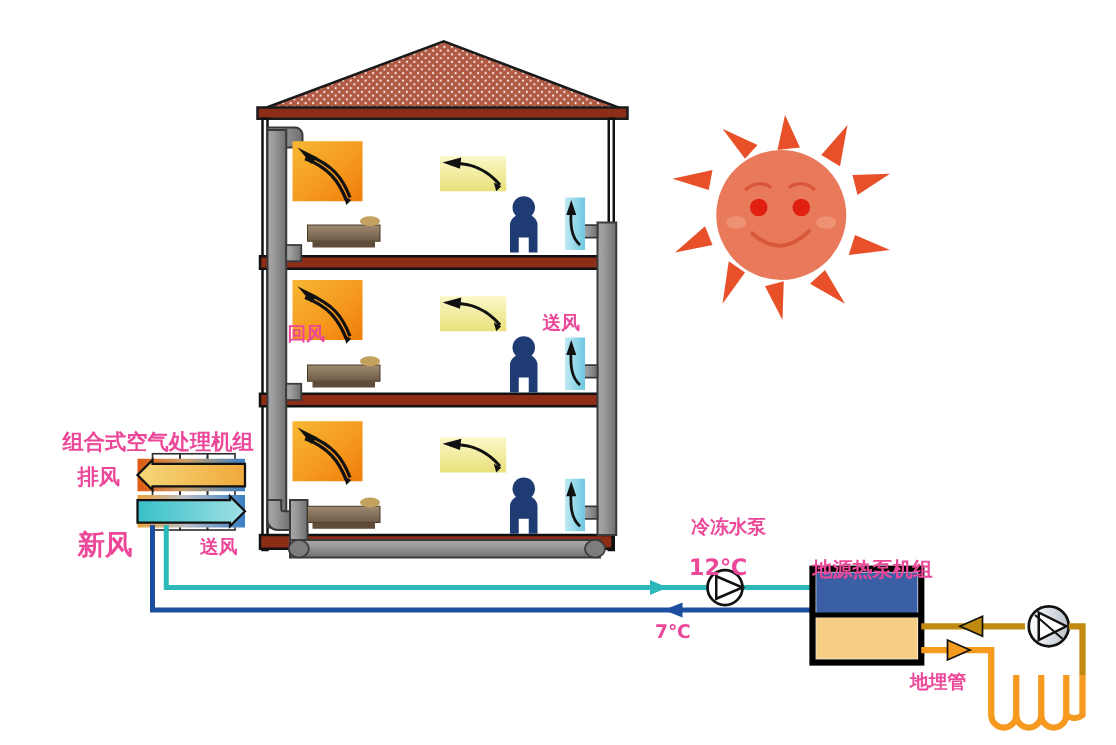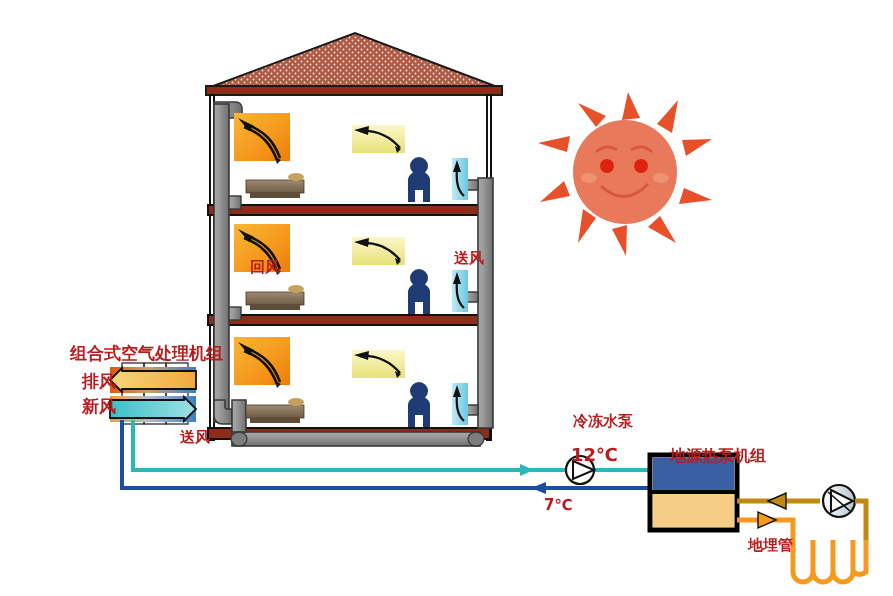--- a/index.html
+++ b/index.html
@@ -1,21 +1,21 @@
 <!DOCTYPE html>
 <html><head>
 <meta charset="utf-8">
 <style>
   html,body{margin:0;padding:0;background:#ffffff;}
   body{width:893px;height:596px;overflow:hidden;
        font-family:"DejaVu Sans","Liberation Sans",sans-serif;}
   #stage{position:relative;width:893px;height:596px;background:#fff;}
   #stage svg{position:absolute;left:0;top:0;}
-  .lbl{position:absolute;font-weight:bold;color:#b91c1c;white-space:nowrap;
-       font-family:"DejaVu Sans","Liberation Sans",sans-serif;padding-left:20px;}
+  .lbl{position:absolute;font-weight:bold;color:#ec4899;white-space:nowrap;
+       font-family:"DejaVu Sans","Liberation Sans",sans-serif;}
 </style>
 </head>
 <body>
 
 <div id="stage">
 
 <svg width="893" height="596" viewBox="0 0 893 596">
   <defs>
 
     <pattern id="brickpat" width="6" height="6" patternUnits="userSpaceOnUse">
@@ -265,21 +265,21 @@
 
     <path d="M793,540 V572 a10,10 0 0 0 20,0 V540
              M813,540 V572 a10,10 0 0 0 20,0 V540
              M833,540 V572 a10,10 0 0 0 20,0 V540
              M853,540 V572 a10,10 0 0 0 13,0 V540" fill="none" stroke="#f59a1e" stroke-width="5" stroke-linecap="butt"></path>
   </g>
 </svg>
 
 <div class="lbl" style="left:50px;top:342px;font-size:17px;">组合式空气处理机组</div>
 <div class="lbl" style="left:62px;top:370px;font-size:17px;">排风</div>
-<div class="lbl" style="left:62px;top:395px;font-size:17px;">新风</div>
+<div class="lbl" style="left:62px;top:421px;font-size:22px;">新风</div>
 <div class="lbl" style="left:160px;top:428px;font-size:15px;">送风</div>
 <div class="lbl" style="left:230px;top:258px;font-size:15px;">回风</div>
 <div class="lbl" style="left:434px;top:249px;font-size:15px;">送风</div>
 <div class="lbl" style="left:507px;top:444px;font-size:18px;margin-left:44px;">12℃</div>
 <div class="lbl" style="left:524px;top:496px;font-size:15px;">7℃</div>
 <div class="lbl" style="left:553px;top:412px;font-size:15px;">冷冻水泵</div>
 <div class="lbl" style="left:650px;top:446px;font-size:16px;">地源热泵机组</div>
 <div class="lbl" style="left:728px;top:536px;font-size:15px;text-align:center;">地埋管</div>
 
 </div>

